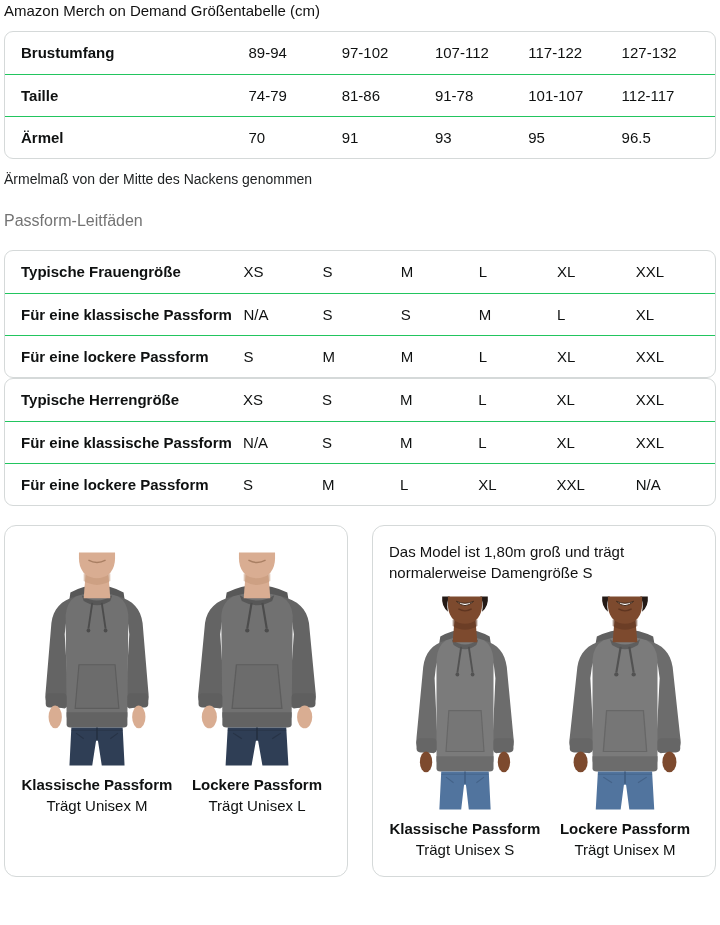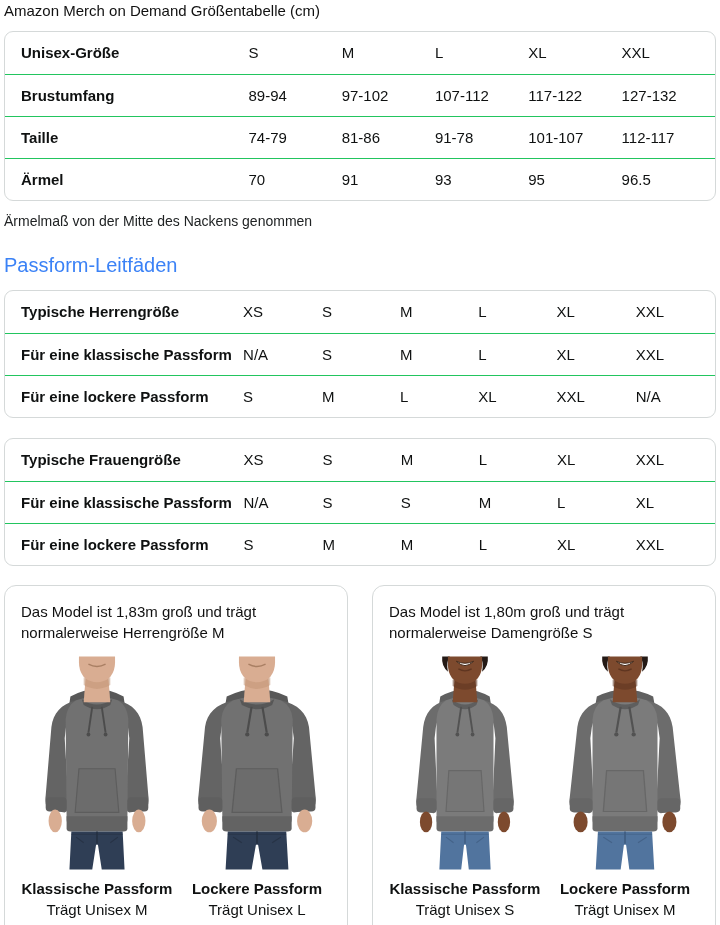--- a/index.html
+++ b/index.html
@@ -21,21 +21,21 @@
   td, th { height: 42px; vertical-align: middle; text-align: left; font-size: 15px; font-weight: 400; padding: 0; }
   th.lbl, td.lbl { padding-left: 16px; font-weight: 700; }
   tr + tr td, tr + tr th { border-top: 1px solid #22c55e; }
 
   .size-table col.c-label { width: 247px; }
   .size-table col.c-val { width: 95px; }
   .fit-table col.c-label { width: 248px; }
   .fit-table col.c-val { width: 83px; }
 
   .note { font-size: 14px; color: #202324; margin: 12px 0 0 0; }
-  .section-heading { font-size: 20px; font-weight: 400; color: #3b82f6; margin: 25px 0 13px 0; }
+  .section-heading { font-size: 16px; font-weight: 400; color: #737373; margin: 25px 0 13px 0; }
   .fit-gap { margin-top: 20px; }
 
   .cards { display: flex; gap: 24px; margin-top: 19px; }
   .card {
     flex: 1 1 0; border: 1px solid #d5d9d9; border-radius: 12px;
     padding: 13px 14px 15px 14px; background: #fff;
   }
   .card-desc { font-size: 15px; line-height: 21px; color: #111; padding: 2px 2px 0 2px; }
   .figures { display: flex; justify-content: flex-end; gap: 8px; margin-top: 10px; }
   .figure { width: 152px; text-align: center; }
@@ -120,28 +120,20 @@
     <table class="size-table">
       <colgroup>
           <col class="c-label">
           <col class="c-val">
           <col class="c-val">
           <col class="c-val">
           <col class="c-val">
           <col class="c-val">
         </colgroup>
       <tbody>
-          <tr>
-        <th class="lbl">Unisex-Größe</th>
-        <th>S</th>
-        <th>M</th>
-        <th>L</th>
-        <th>XL</th>
-        <th>XXL</th>
-      </tr>
       <tr>
         <td class="lbl">Brustumfang</td>
         <td>89-94</td>
         <td>97-102</td>
         <td>107-112</td>
         <td>117-122</td>
         <td>127-132</td>
       </tr>
       <tr>
         <td class="lbl">Taille</td>
@@ -160,20 +152,63 @@
         <td>96.5</td>
       </tr>
     </tbody>
       </table>
   </div>
 
   <div class="note">Ärmelmaß von der Mitte des Nackens genommen</div>
 
   <div class="section-heading">Passform-Leitfäden</div>
 
+  <div class="tbl-wrap fit-gap">
+    <table class="fit-table">
+      <colgroup>
+          <col class="c-label">
+          <col class="c-val">
+          <col class="c-val">
+          <col class="c-val">
+          <col class="c-val">
+          <col class="c-val">
+          <col class="c-val">
+        </colgroup>
+      <tbody>
+          <tr>
+        <td class="lbl">Typische Frauengröße</td>
+        <td>XS</td>
+        <td>S</td>
+        <td>M</td>
+        <td>L</td>
+        <td>XL</td>
+        <td>XXL</td>
+      </tr>
+      <tr>
+        <td class="lbl">Für eine klassische Passform</td>
+        <td>N/A</td>
+        <td>S</td>
+        <td>S</td>
+        <td>M</td>
+        <td>L</td>
+        <td>XL</td>
+      </tr>
+      <tr>
+        <td class="lbl">Für eine lockere Passform</td>
+        <td>S</td>
+        <td>M</td>
+        <td>M</td>
+        <td>L</td>
+        <td>XL</td>
+        <td>XXL</td>
+      </tr>
+    </tbody>
+      </table>
+  </div>
+
   <div class="tbl-wrap">
     <table class="fit-table">
       <colgroup>
           <col class="c-label">
           <col class="c-val">
           <col class="c-val">
           <col class="c-val">
           <col class="c-val">
           <col class="c-val">
           <col class="c-val">
@@ -203,67 +238,23 @@
         <td>M</td>
         <td>L</td>
         <td>XL</td>
         <td>XXL</td>
         <td>N/A</td>
       </tr>
     </tbody>
       </table>
   </div>
 
-  <div class="tbl-wrap fit-gap">
-    <table class="fit-table">
-      <colgroup>
-          <col class="c-label">
-          <col class="c-val">
-          <col class="c-val">
-          <col class="c-val">
-          <col class="c-val">
-          <col class="c-val">
-          <col class="c-val">
-        </colgroup>
-      <tbody>
-          <tr>
-        <td class="lbl">Typische Frauengröße</td>
-        <td>XS</td>
-        <td>S</td>
-        <td>M</td>
-        <td>L</td>
-        <td>XL</td>
-        <td>XXL</td>
-      </tr>
-      <tr>
-        <td class="lbl">Für eine klassische Passform</td>
-        <td>N/A</td>
-        <td>S</td>
-        <td>S</td>
-        <td>M</td>
-        <td>L</td>
-        <td>XL</td>
-      </tr>
-      <tr>
-        <td class="lbl">Für eine lockere Passform</td>
-        <td>S</td>
-        <td>M</td>
-        <td>M</td>
-        <td>L</td>
-        <td>XL</td>
-        <td>XXL</td>
-      </tr>
-    </tbody>
-      </table>
-  </div>
-
   <div class="cards">
 
     <div class="card">
-      <div class="card-desc">Das Model ist 1,83m groß und trägt normalerweise Herrengröße M</div>
       <div class="figures">
         <div class="figure">
           <svg class="photo" viewBox="0 0 160 224">
             <use href="#m-fig"></use>
               <use href="#m-head"></use>
           </svg>
           <div class="cap-bold">Klassische Passform</div>
           <div class="cap-sub">Trägt Unisex M</div>
         </div>
         <div class="figure">

